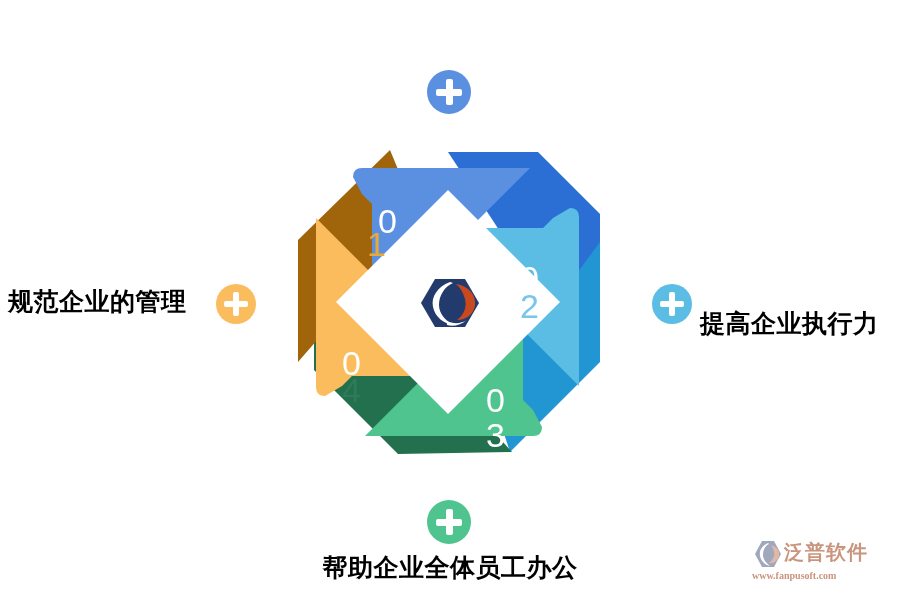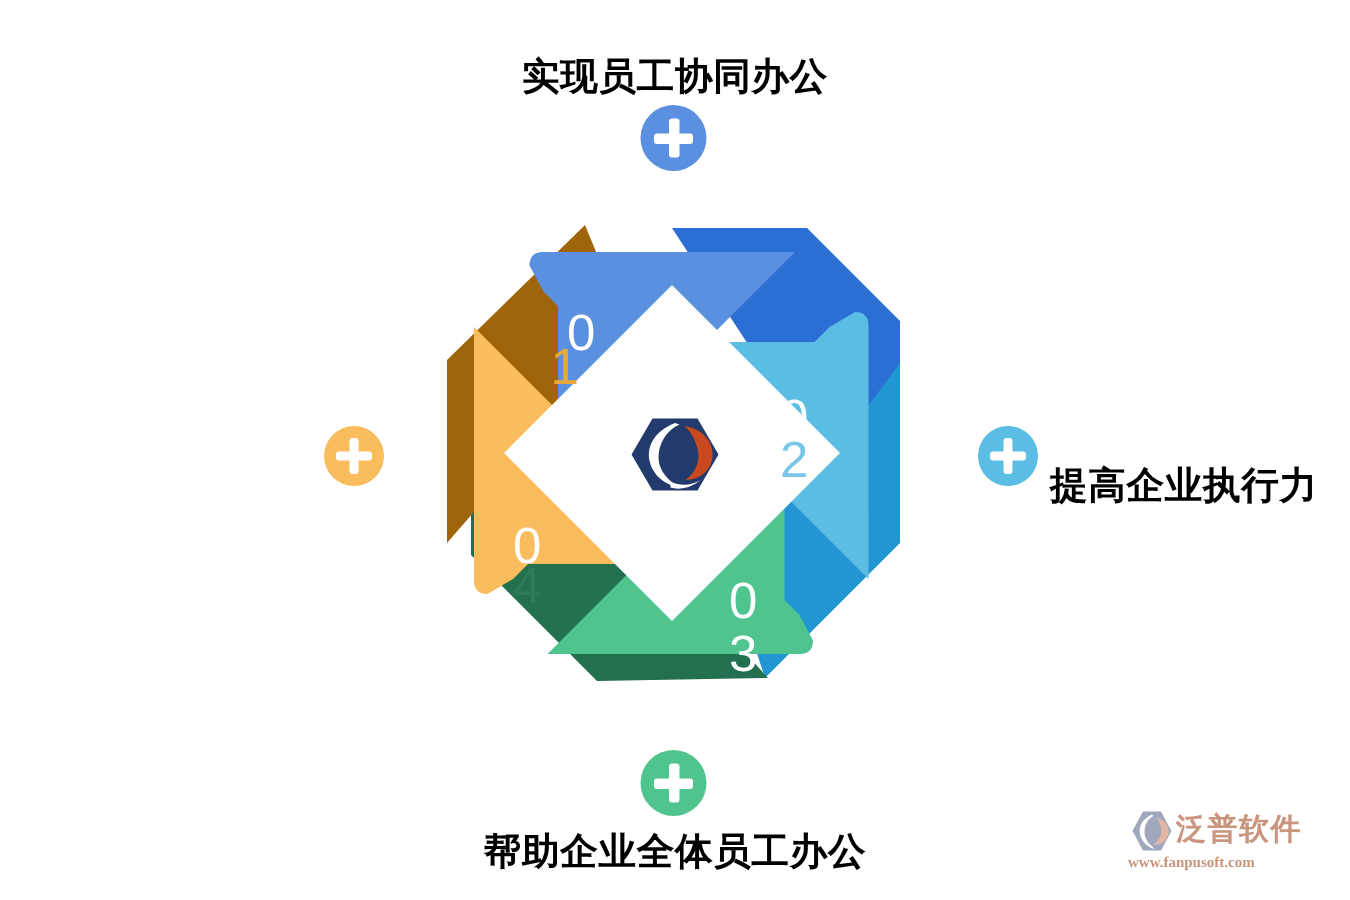--- a/index.html
+++ b/index.html
@@ -174,27 +174,27 @@
     top: 1px;
     width: 28px;
     height: 28px;
   }
 </style>
 </head>
 <body>
 
 <div id="stage">
 
-  <div class="label-text" id="label-top">实现员工协同办公</div>
 
   <div class="plus-icon" id="plus-top">
     <span class="bar-h"></span>
     <span class="bar-v"></span>
   </div>
 
+  <div class="label-text" id="label-left">规范企业的管理</div>
 
   <div class="plus-icon" id="plus-left">
     <span class="bar-h"></span>
     <span class="bar-v"></span>
   </div>
 
   <div class="label-text" id="label-right">提高企业执行力</div>
 
   <div class="plus-icon" id="plus-right">
     <span class="bar-h"></span>

